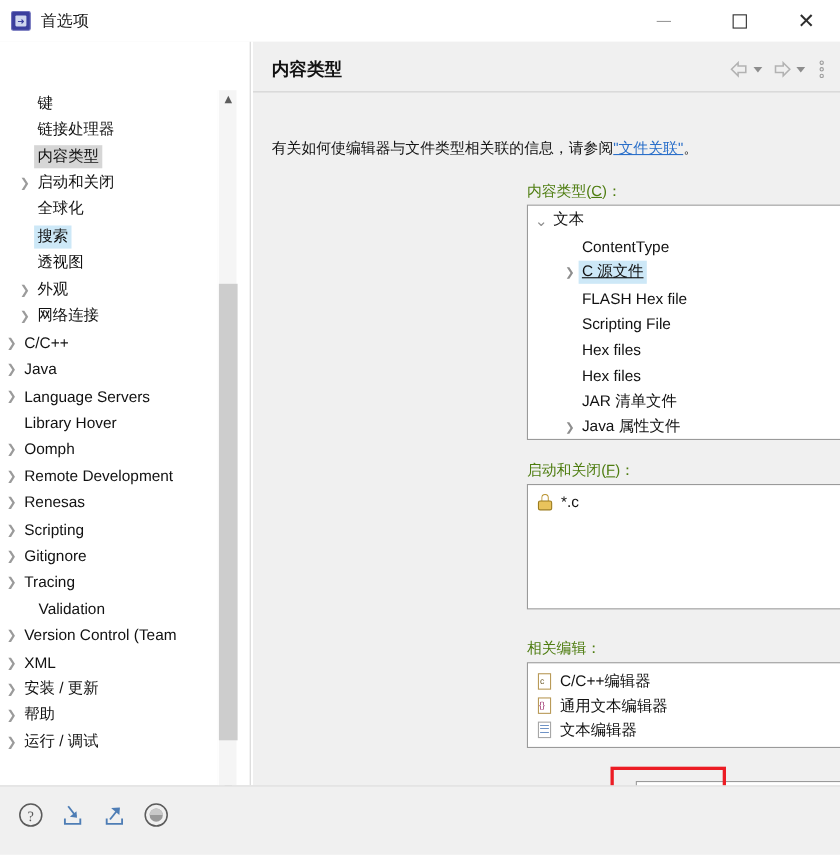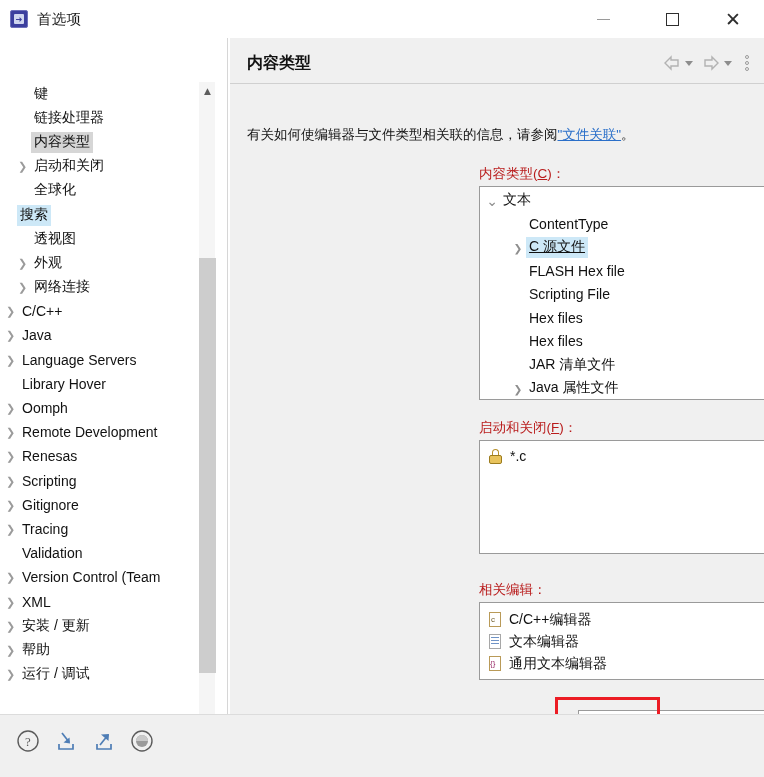--- a/index.html
+++ b/index.html
@@ -153,21 +153,21 @@
     position: absolute; left: 0; top: 45px; width: 534px; height: 1px; background: #d0d0d0;
   }
 
   #desc {
     position: absolute; left: 17px; top: 88px; width: 510px;
     font-size: 13.5px; color: #131313; white-space: nowrap;
   }
   #desc a { color: #2a6fc9; text-decoration: underline; }
 
   .fld-label {
-    position: absolute; font-size: 13.5px; color: #b91c1c; white-space: nowrap;
+    position: absolute; font-size: 13.5px; color: #4d7c0f; white-space: nowrap;
   }
   .fld-label u { text-decoration: underline; }
 
   .listbox {
     position: absolute; background: #ffffff; border: 1px solid #9a9a9a;
     box-sizing: border-box; overflow: hidden;
   }
 
   
   #lbl-ctypes { left: 249px; top: 127px; }
@@ -285,21 +285,21 @@
           <span class="tlabel">内容类型</span>
         </div>
         <div class="trow" style="padding-left: 14px;">
           <span class="twist">❯</span>
           <span class="tlabel">启动和关闭</span>
         </div>
         <div class="trow" style="padding-left: 14px;">
           <span class="twist"></span>
           <span class="tlabel">全球化</span>
         </div>
-        <div class="trow sel-blue" style="">
+        <div class="trow sel-blue" style="padding-left: 14px;">
           <span class="twist"></span>
           <span class="tlabel">搜索</span>
         </div>
         <div class="trow" style="padding-left: 14px;">
           <span class="twist"></span>
           <span class="tlabel">透视图</span>
         </div>
         <div class="trow" style="padding-left: 14px;">
           <span class="twist">❯</span>
           <span class="tlabel">外观</span>
@@ -341,21 +341,21 @@
           <span class="tlabel">Scripting</span>
         </div>
         <div class="trow" style="padding-left: 2px;">
           <span class="twist">❯</span>
           <span class="tlabel">Gitignore</span>
         </div>
         <div class="trow" style="padding-left: 2px;">
           <span class="twist">❯</span>
           <span class="tlabel">Tracing</span>
         </div>
-        <div class="trow" style="padding-left: 2px;">
+        <div class="trow" style="padding-left: 15px;">
           <span class="twist"></span>
           <span class="tlabel">Validation</span>
         </div>
         <div class="trow" style="padding-left: 2px;">
           <span class="twist">❯</span>
           <span class="tlabel">Version Control (Team</span>
         </div>
         <div class="trow" style="padding-left: 2px;">
           <span class="twist">❯</span>
           <span class="tlabel">XML</span>
@@ -477,30 +477,30 @@
     <div class="fld-label" id="lbl-reditors">相关编辑：</div>
     <div class="listbox" id="re-list">
       <div id="re-rows">
           <div class="rerow">
             <span class="eicon c">
               <span class="sheet"></span>
             </span>
             <span>C/C++编辑器</span>
           </div>
           <div class="rerow">
+            <span class="eicon g">
+              <span class="sheet"></span>
+            </span>
+            <span>通用文本编辑器</span>
+          </div>
+          <div class="rerow">
             <span class="eicon t">
               <span class="sheet"></span>
             </span>
             <span>文本编辑器</span>
-          </div>
-          <div class="rerow">
-            <span class="eicon g">
-              <span class="sheet"></span>
-            </span>
-            <span>通用文本编辑器</span>
           </div>
         </div>
     </div>
 
     <div class="fld-label" id="lbl-enc">
       <span>缺省编码(</span><u>E</u><span>)：</span>
     </div>
     <input id="enc-input" type="text" value="gbk" style="">
 
     <div id="red-box"></div>

